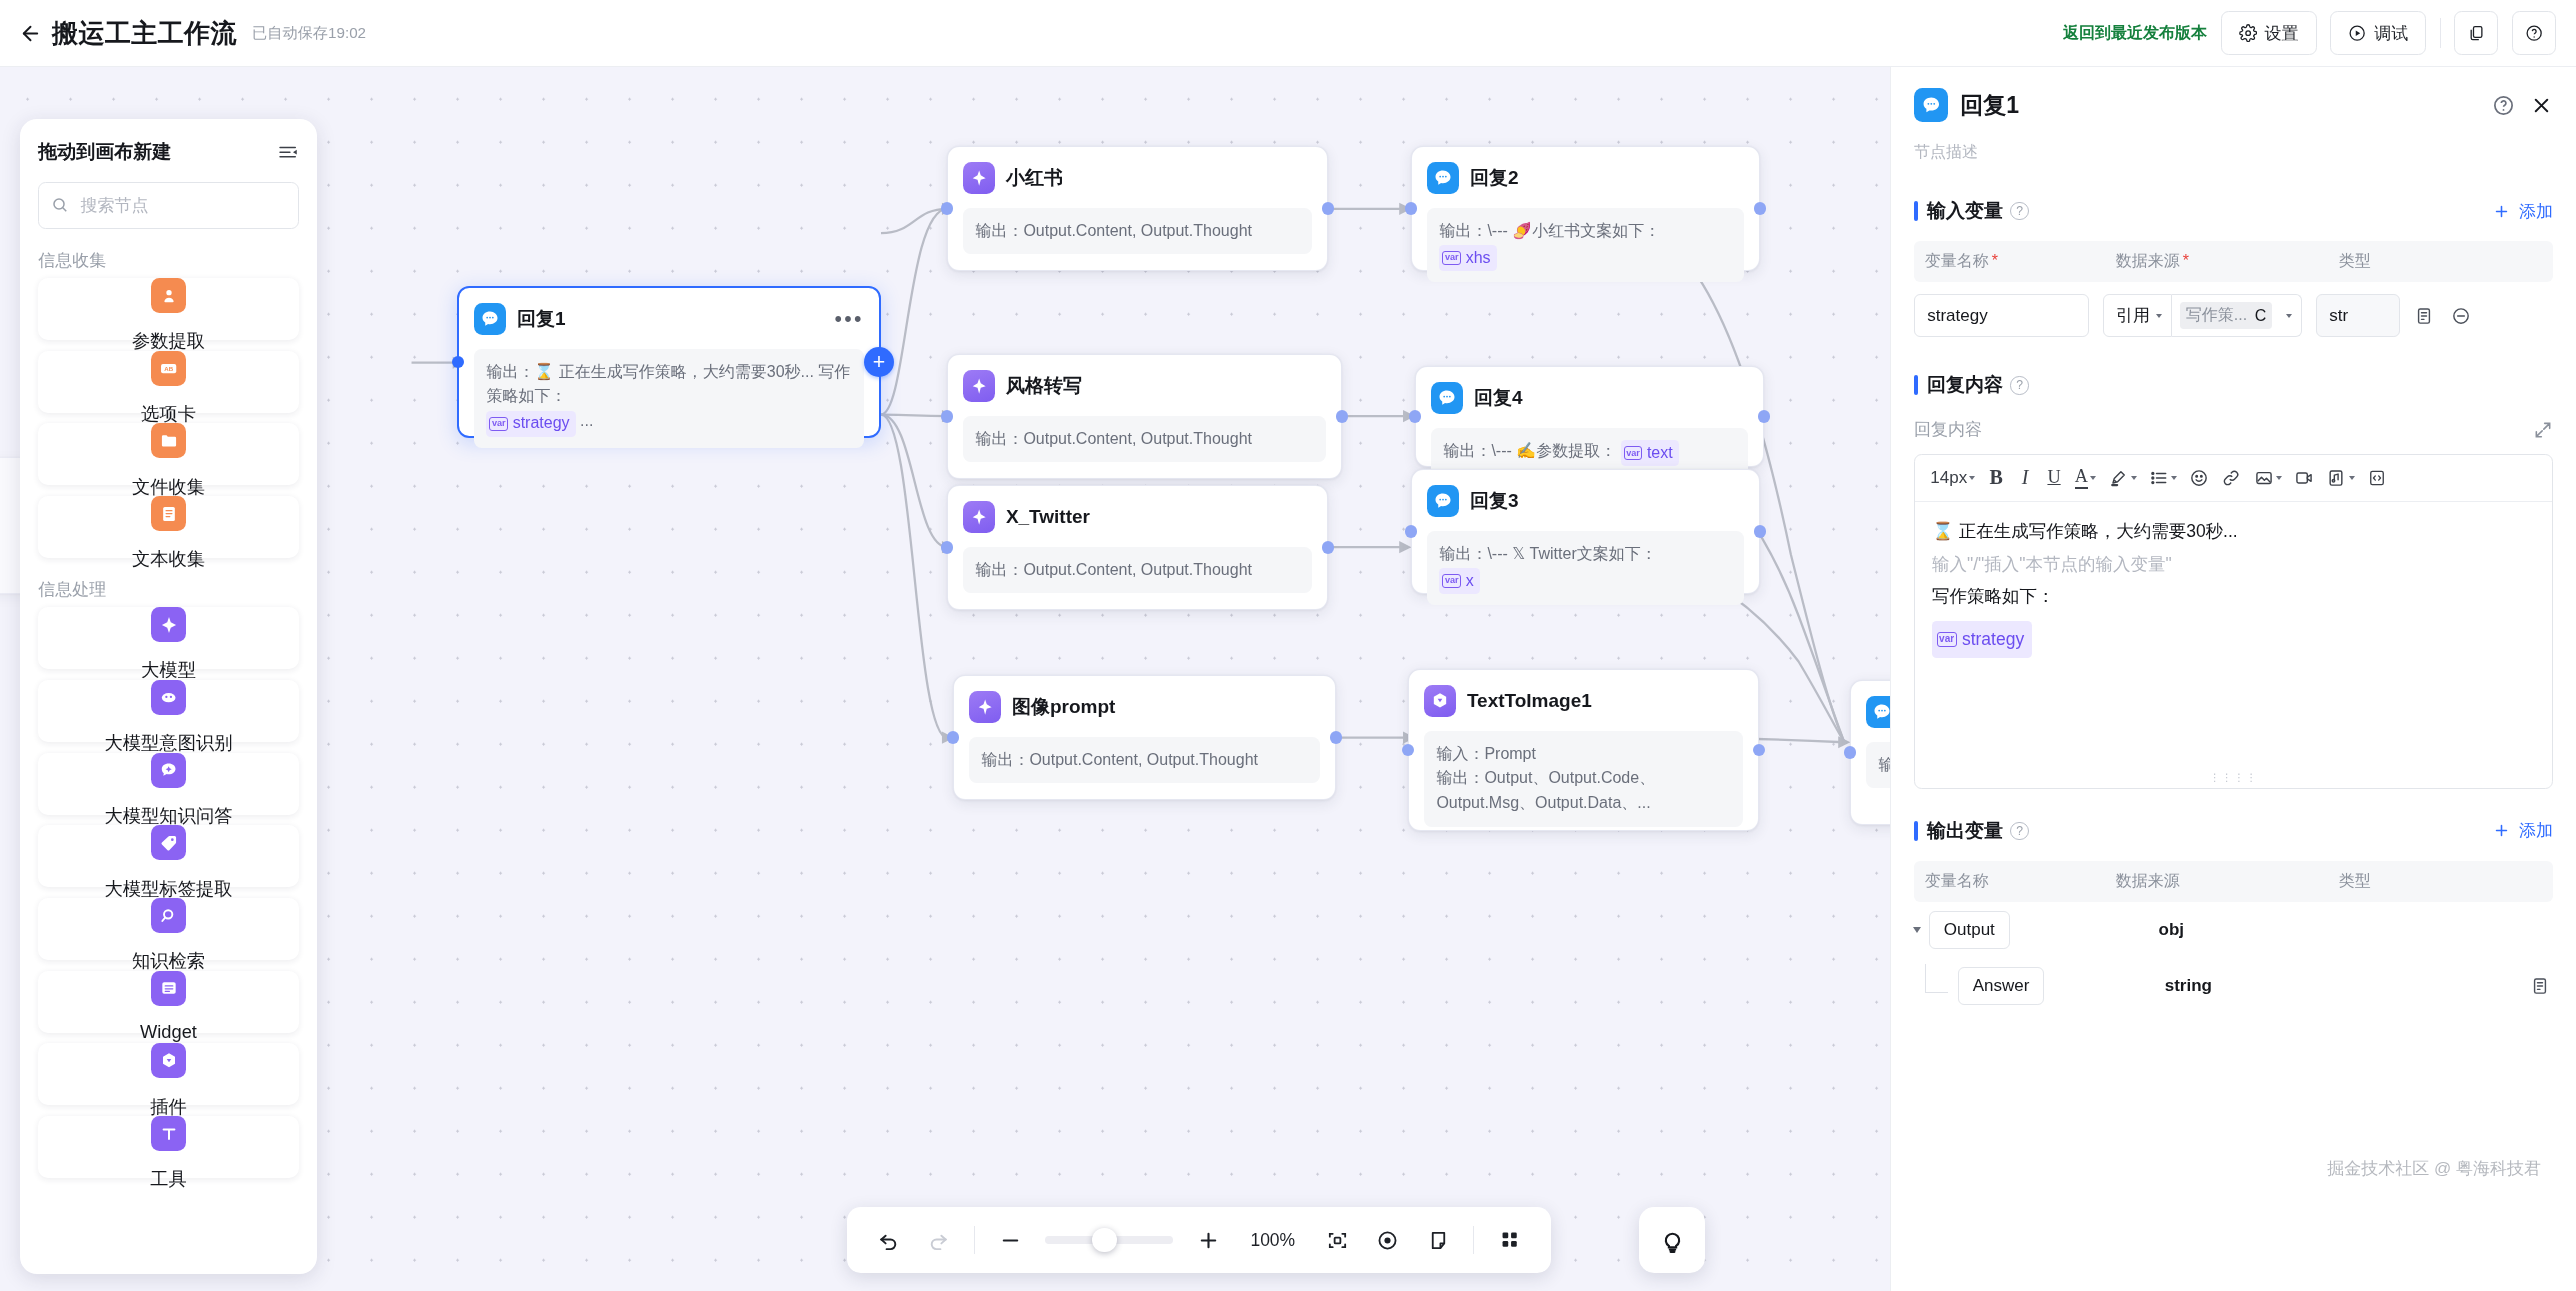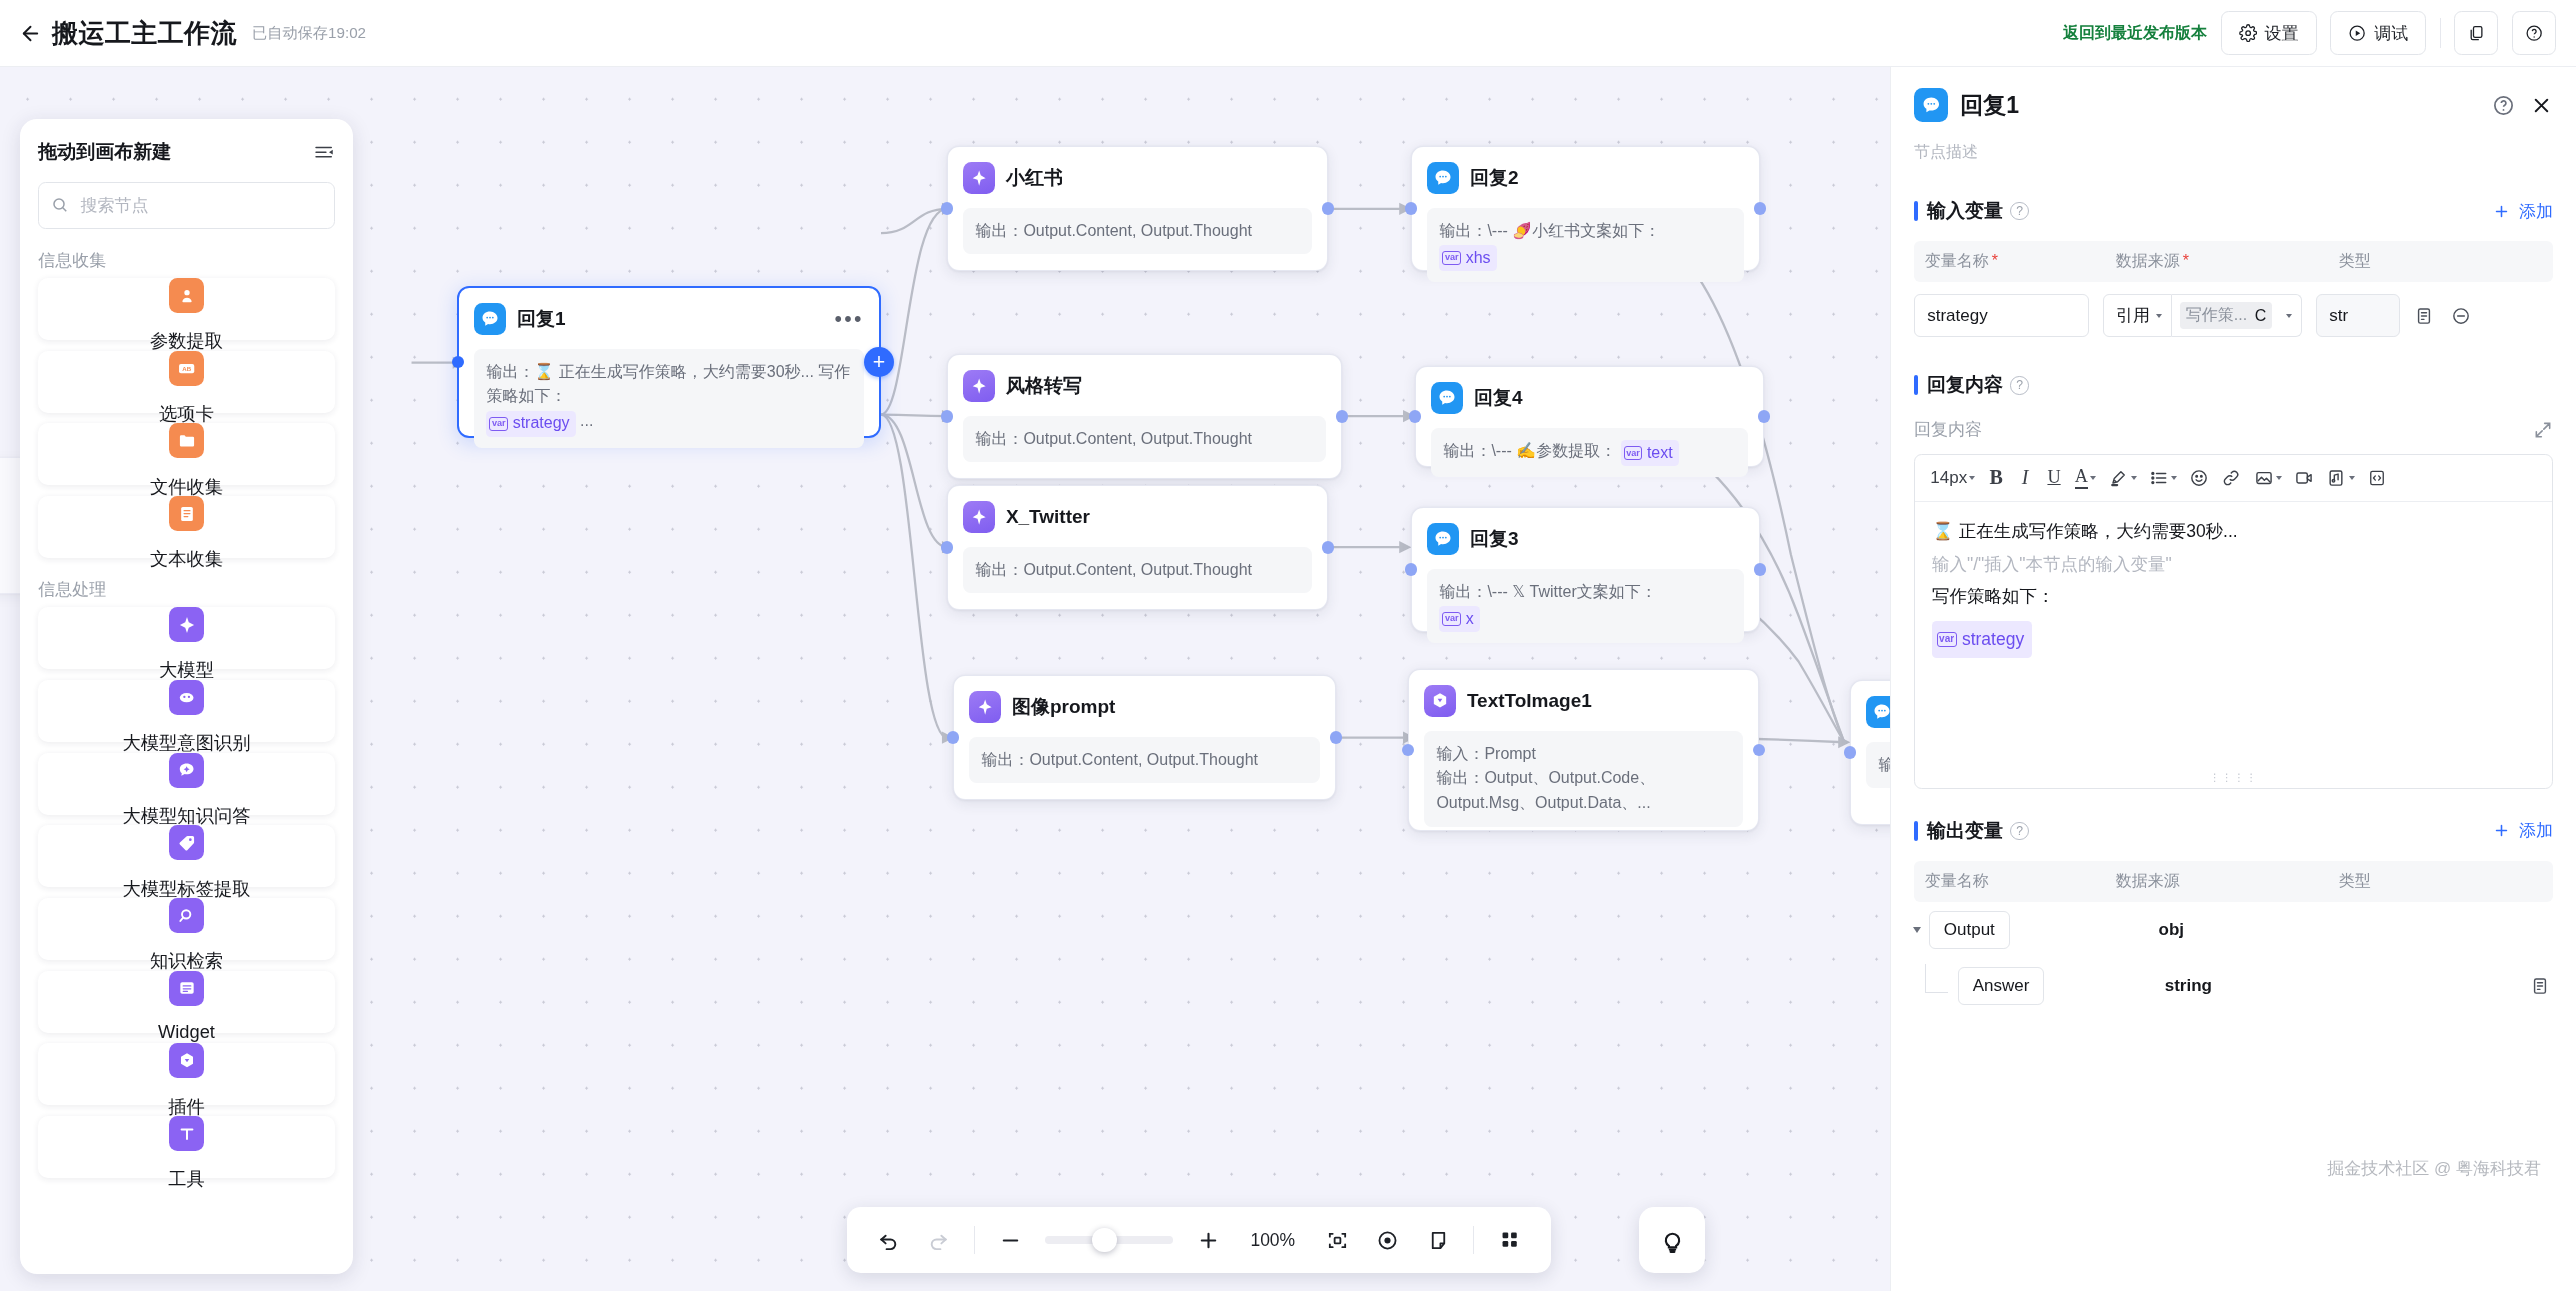--- a/index.html
+++ b/index.html
@@ -72,21 +72,21 @@
   .port.out { right: -6.9px; }
   .port.blue { background: #2f6bff; }
   .plusbtn {
     position: absolute; right: -15.2px; top: 50%; margin-top: -15.2px; width: 30.5px; height: 30.5px;
     border-radius: 50%; background: #2f6bff; color: #fff; display: flex; align-items:center; justify-content:center;
     font-size: 21.3px; font-weight: 300; cursor: pointer; box-shadow: 0 1.5px 4.6px rgba(47,107,255,.4);
   }
 
   
   .palette {
-    position: absolute; left: 20px; top: 119px; width: 333px; height: 1155px;
+    position: absolute; left: 20px; top: 119px; width: 297px; height: 1155px;
     background: #fff; border-radius: 17px; box-shadow: 0 4.6px 20px rgba(35,40,70,.13);
     padding: 20px 18.3px 0 18.3px; z-index: 30; overflow: hidden;
   }
   .pal-head { display: flex; align-items: center; }
   .pal-title { font-size: 19px; font-weight: 600; color: #16181d; }
   .pal-collapse { margin-left: auto; cursor: pointer; }
   .pal-search {
     margin-top: 17px; height: 47px; border: 0.8px solid #e2e5ea; border-radius: 7.6px;
     display: flex; align-items: center; gap: 10.7px; padding: 0 12.2px; background: #fff;
   }
@@ -390,21 +390,21 @@
       </div>
       <div class="node-body" style="white-space:nowrap;">
         <span>输出：</span><span>\--- ✍️参数提取：</span>
         <span class="vchip">
             <span class="vtag">var</span>
             <span>text</span>
           </span>
       </div>
     </div>
 
-    <div class="node" style="left:1411px; top:440px; width:349px; height:125px;">
+    <div class="node" style="left:1411px; top:402px; width:349px; height:125px;">
       <div class="port in"></div>
       <div class="port out"></div>
       <div class="node-head">
         <div class="node-ico ico-reply">
           <svg width="20" height="20" viewBox="0 0 24 24" fill="#fff">
               <path d="M12 3C6.9 3 3 6.3 3 10.4c0 2.3 1.3 4.4 3.3 5.7V20l3.4-2a11 11 0 002.3.2c5.1 0 9-3.3 9-7.4S17.1 3 12 3z"></path>
               <circle cx="8.6" cy="10.3" r="1.05" fill="#2196f3"></circle>
               <circle cx="12" cy="10.3" r="1.05" fill="#2196f3"></circle>
               <circle cx="15.4" cy="10.3" r="1.05" fill="#2196f3"></circle>
             </svg>

